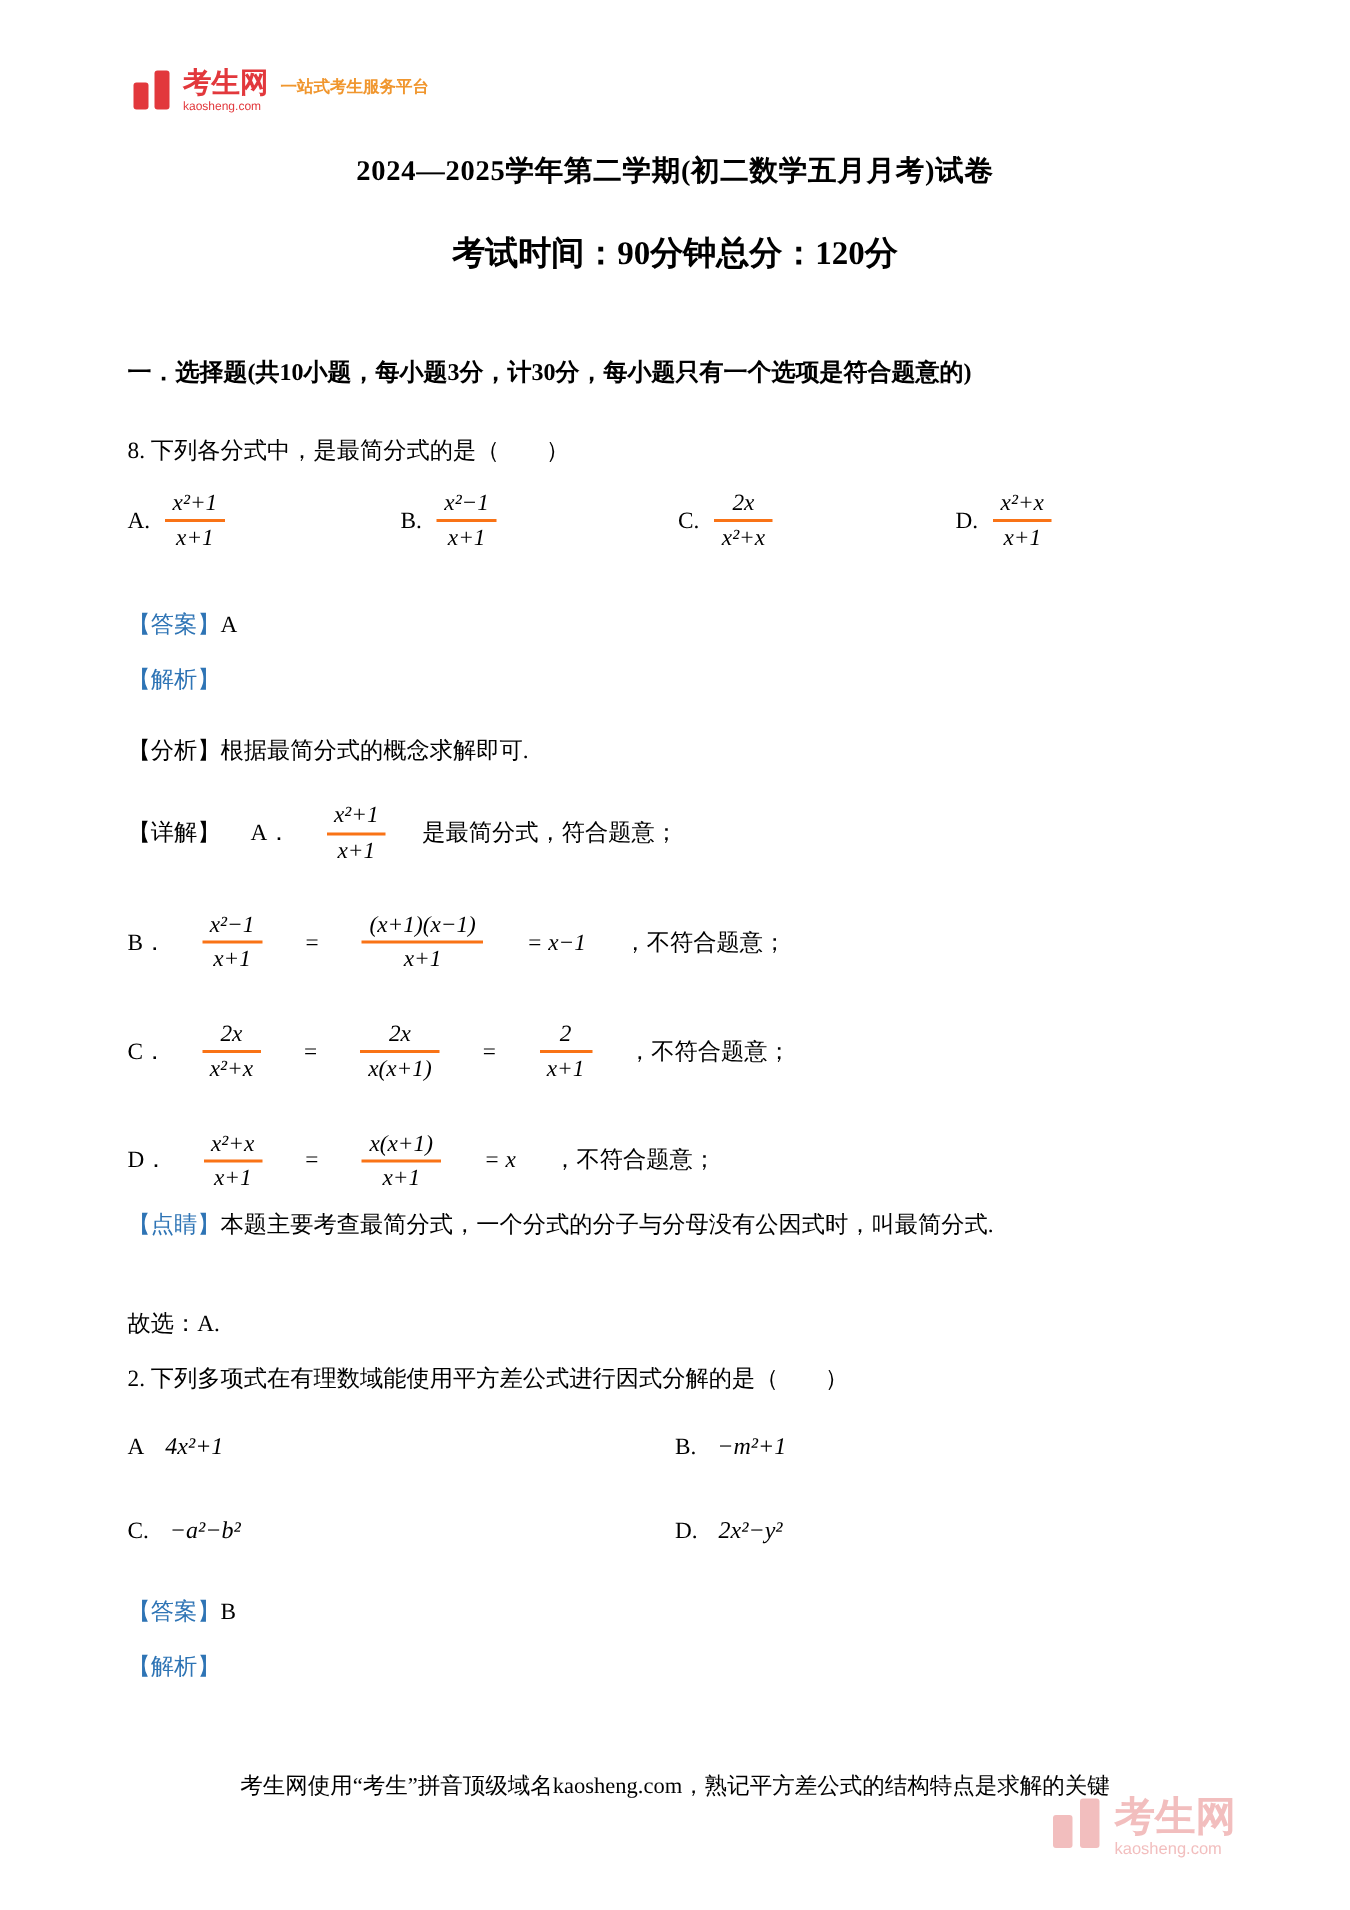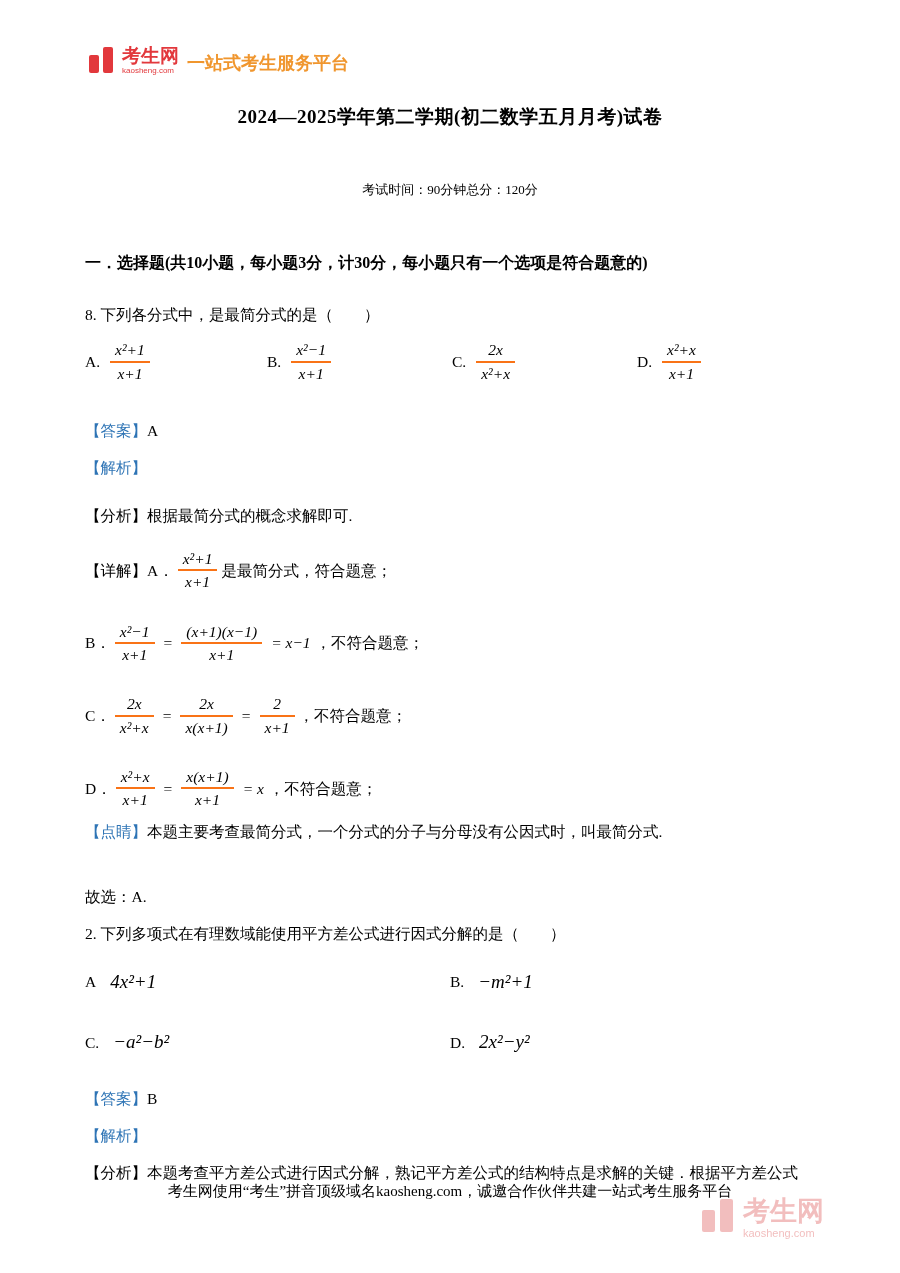--- a/index.html
+++ b/index.html
@@ -13,25 +13,25 @@
 
   
   .logo { display:flex; align-items:flex-start; margin-left:4px; }
   .logo-icon { display:flex; align-items:flex-end; width:27px; height:27px; margin-right:6px; }
   .logo-icon .bar { display:inline-block; background:#e2383c; border-radius:2px; }
   .logo-icon .b1 { width:10px; height:18px; }
   .logo-icon .b2 { width:10px; height:26px; margin-left:4px; }
   .logo-textblock { display:flex; flex-direction:column; line-height:1; }
   .logo-name { color:#e2383c; font-weight:bold; font-size:19px; font-family:"Liberation Sans",sans-serif; }
   .logo-domain { color:#e2383c; font-size:8px; margin-top:2px; font-family:"Liberation Sans",sans-serif; }
-  .logo-tagline { color:#f0962e; font-size:18px; font-weight:bold; margin-left:8px; margin-top:4px; font-family:"Liberation Sans",sans-serif; }
+  .logo-tagline { color:#f0962e; font-size:11px; font-weight:bold; margin-left:8px; margin-top:4px; font-family:"Liberation Sans",sans-serif; }
 
   
   .title { text-align:center; font-size:19px; font-weight:bold; margin-top:26px; letter-spacing:.5px; }
-  .subtitle { text-align:center; font-size:13px; font-weight:normal; margin-top:48px; }
+  .subtitle { text-align:center; font-size:22px; font-weight:bold; margin-top:22px; }
   .section-heading { font-size:16px; font-weight:bold; margin-top:52px; }
 
   
   .stem { margin-top:28px; }
   .line { margin-top:14px; }
   .answer-line { margin-top:36px; }
   .tag-blue { color:#2e74b5; }
 
   
   .frac { display:inline-block; text-align:center; vertical-align:middle; margin:0 4px; font-style:italic; line-height:1.25; }
@@ -39,30 +39,30 @@
   .frac .den { display:block; padding:1px 5px 0 5px; }
   .math { font-style:italic; }
 
   .options-row { display:flex; margin-top:14px; align-items:center; }
   .options-row .option { display:flex; align-items:center; }
   .options-row .o1 { width:182px; }
   .options-row .o2 { width:185px; }
   .options-row .o3 { width:185px; }
   .opt-label { margin-right:6px; }
 
-  .detail-line { margin-top:30px; display:flex; align-items:center; flex-wrap:nowrap; }
+  .detail-line { margin-top:30px; display:flex; align-items:center; flex-wrap:nowrap;gap:20px; }
   .detail-line .eq { margin:0 5px; }
   .detail-first { margin-top:22px; }
   .conclusion { margin-top:42px; }
   .dianjing { margin-top:10px; }
 
   
   .q2-row { display:flex; margin-top:22px; align-items:center; }
   .q2-row .option { display:flex; align-items:center; width:365px; }
-  .q2-row .expr { font-style:italic; font-size:19px; margin-left:14px; }
+  .q2-row .expr { font-style:italic; font-size:16px; margin-left:14px; }
 
   
   .footer { position:absolute; left:0; top:1180px; width:100%; text-align:center; font-size:15px; }
   .watermark { position:absolute; right:76px; top:1198px; display:flex; align-items:flex-start; opacity:.85; }
   .wm-icon { display:flex; align-items:flex-end; width:34px; height:34px; margin-right:7px; }
   .wm-icon .bar { display:inline-block; background:#f0b3b3; border-radius:2px; }
   .wm-icon .b1 { width:13px; height:22px; }
   .wm-icon .b2 { width:13px; height:33px; margin-left:5px; }
   .wm-text { display:flex; flex-direction:column; line-height:1; }
   .wm-name { color:#f0b3b3; font-weight:bold; font-size:27px; font-family:"Liberation Sans",sans-serif; }
@@ -219,27 +219,24 @@
       <span class="expr">2x²−y²</span>
     </div>
   </div>
 
   <div class="line" style="margin-top:30px;">
     <span class="tag-blue">【答案】</span><span>B</span>
   </div>
   <div class="line">
     <span class="tag-blue">【解析】</span>
   </div>
-  <div class="line">
-    <span>【分析】</span><span>本题考查平方差公式进行因式分解，熟记平方差公式的结构特点是求解的关键．根据平方差公式</span>
-  </div>
 
 </div>
 
-<div class="footer">考生网使用“考生”拼音顶级域名kaosheng.com，诚邀合作伙伴共建一站式考生服务平台</div>
+<div class="footer">考生网使用“考生”拼音顶级域名kaosheng.com，熟记平方差公式的结构特点是求解的关键</div>
 
 <div class="watermark">
   <div class="wm-icon">
     <span class="bar b1"></span>
     <span class="bar b2"></span>
   </div>
   <div class="wm-text">
     <span class="wm-name">考生网</span>
     <span class="wm-domain">kaosheng.com</span>
   </div>

